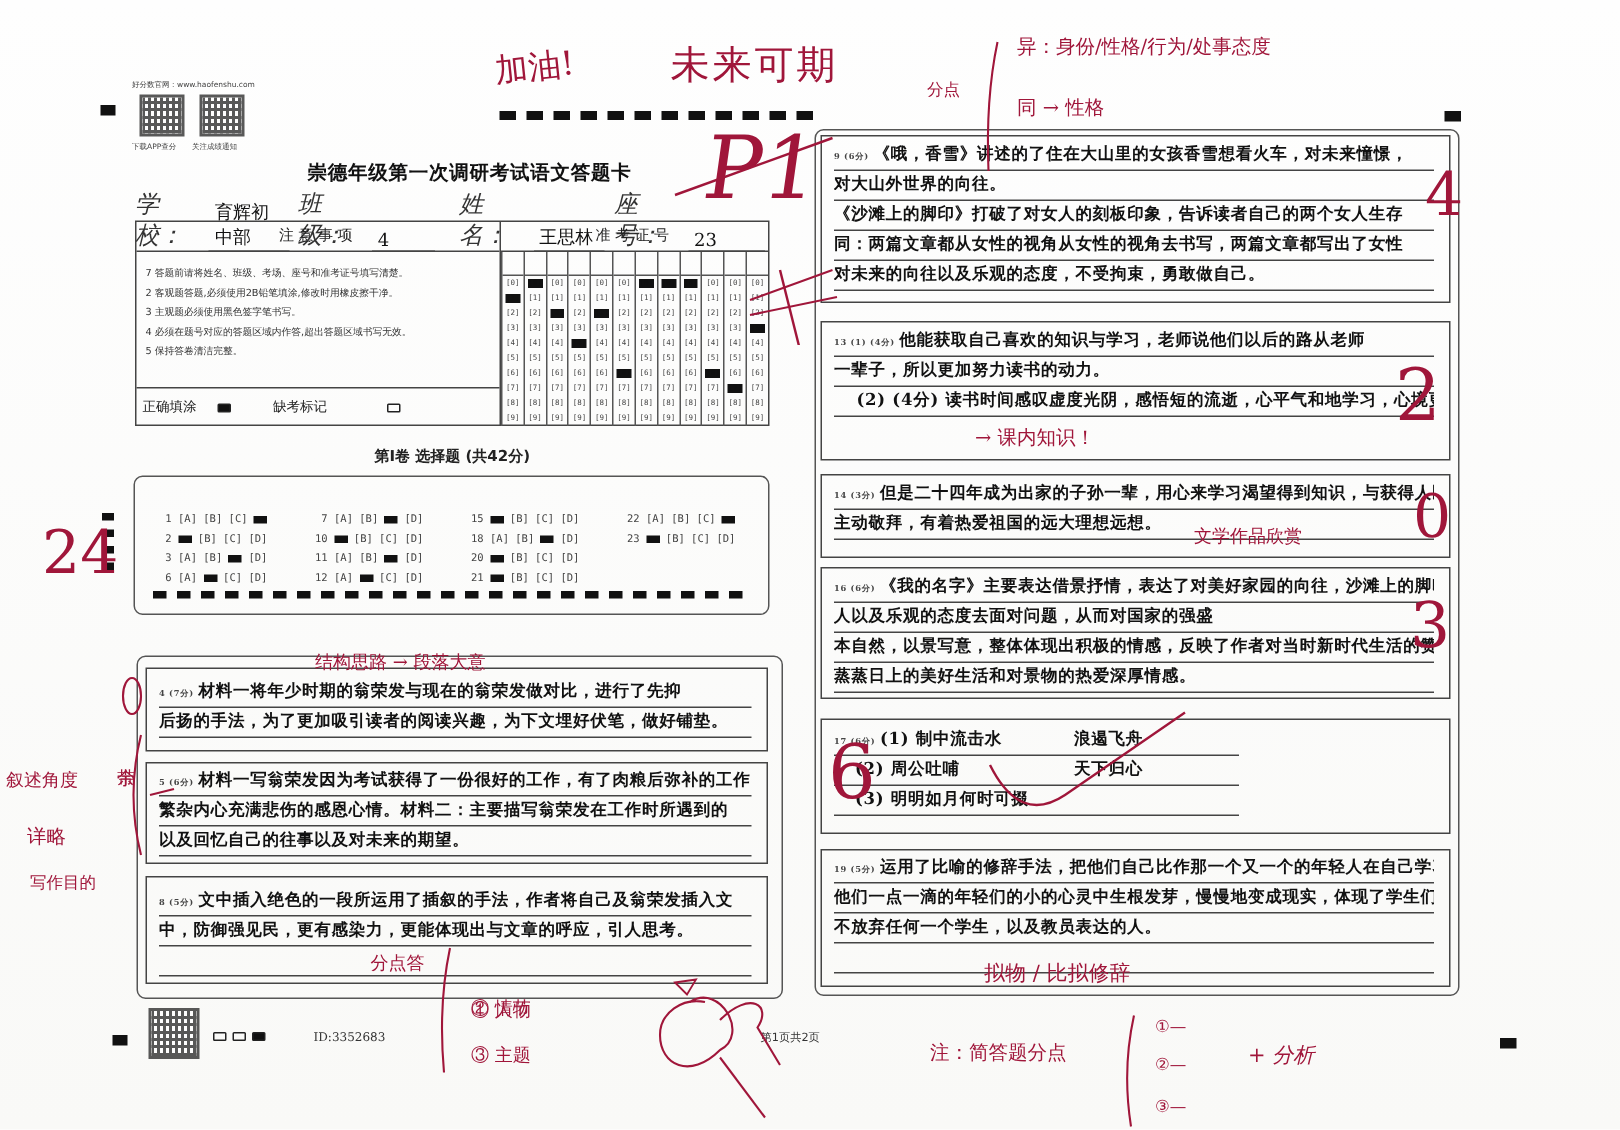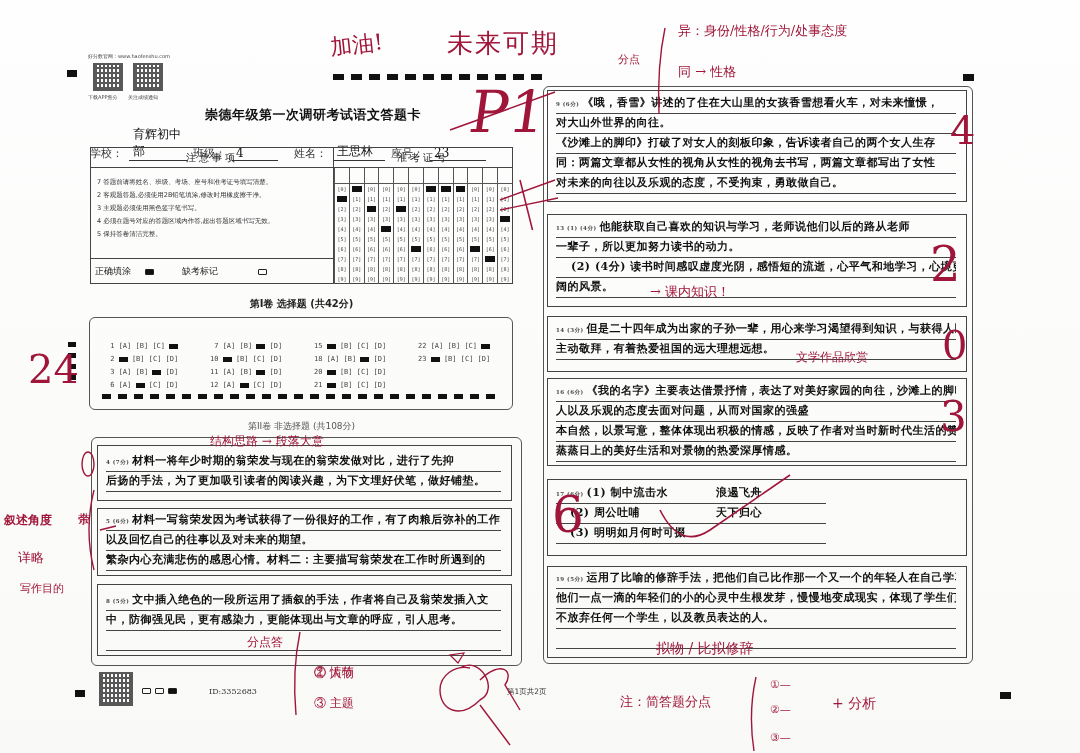--- a/index.html
+++ b/index.html
@@ -11,21 +11,21 @@
     .mark { position: absolute; background: #111; }
     .topbar { position: absolute; display: flex; gap: 7px; }
     .topbar span { width: 11px; height: 6px; background: #111; display: block; }
     .qr { position: absolute; width: 30px; height: 28px;
       background:
         repeating-linear-gradient(90deg,#222 0 2px,transparent 2px 4px),
         repeating-linear-gradient(0deg,#222 0 2px,#fff 2px 5px);
       opacity: .75; border: 2px solid #222; }
     .tiny { font-size: 5px; color: #444; }
     .title { font-family: "DejaVu Sans", sans-serif; font-weight: bold; font-size: 13px; color: #111; letter-spacing: .5px; }
-    .field-label { font-size: 11px; color: #333; }
+    .field-label { font-size: 16px; color: #333; font-style: italic; }
     .field-val { font-family: "DejaVu Serif", serif; font-size: 12px; color: #111; border-bottom: 1px solid #333; display: inline-block; padding: 0 4px; }
     .box { position: absolute; border: 1px solid #444; background: transparent; }
     .rbox { position: absolute; border: 1.5px solid #555; border-radius: 6px; padding-left: 32px; }
     .notice-title { font-size: 10px; letter-spacing: 3px; text-align: center; }
     .notice-list { font-size: 6.5px; color: #333; line-height: 13px; padding-left: 6px; }
     .grid-cell { border-left: 1px solid #555; }
     .bub { font-family: "DejaVu Sans Mono", monospace; font-size: 5px; color: #444; display: block; height: 10px; line-height: 10px; text-align: center; }
     .bub.f { background: #111; color: #111; margin: 2px 2px; height: 6px; line-height: 6px; }
     .sec-title { font-size: 10px; color: #222; text-align: center; }
     .mc-row { font-family: "DejaVu Sans Mono", monospace; font-size: 7px; color: #444; white-space: pre; line-height: 13px; }
@@ -294,31 +294,30 @@
         <span style="width:9px;height:5px;background:#111"></span>
         <span style="width:9px;height:5px;background:#111"></span>
         <span style="width:9px;height:5px;background:#111"></span>
         <span style="width:9px;height:5px;background:#111"></span>
         <span style="width:9px;height:5px;background:#111"></span>
         <span style="width:9px;height:5px;background:#111"></span>
         <span style="width:9px;height:5px;background:#111"></span>
     </div>
   </div>
 
-  <div class="abs sec-title" style="left:90px;top:420px;width:423px;font-size:9px;color:#555;">第II卷 非选择题 (共108分)</div>
   <div class="rbox" style="left:91px;top:437px;width:431px;height:229px;"></div>
 
   <div class="q-box" style="left:97px;top:445px;width:415px;height:56px;padding:6px 10px 0 8px;">
     <div class="line hw"><span class="qnum">4 (7分)</span><span>材料一将年少时期的翁荣发与现在的翁荣发做对比，进行了先抑</span></div>
     <div class="line hw"><span>后扬的手法，为了更加吸引读者的阅读兴趣，为下文埋好伏笔，做好铺垫。</span></div>
   </div>
   <div class="q-box" style="left:97px;top:508px;width:415px;height:68px;padding:2px 10px 0 8px;">
     <div class="line hw"><span class="qnum">5 (6分)</span><span>材料一写翁荣发因为考试获得了一份很好的工作，有了肉粮后弥补的工作</span></div>
+    <div class="line hw"><span>繁杂内心充满悲伤的感恩心情。材料二：主要描写翁荣发在工作时所遇到的</span></div>
     <div class="line hw"><span>以及回忆自己的往事以及对未来的期望。</span></div>
-    <div class="line hw"><span>繁杂内心充满悲伤的感恩心情。材料二：主要描写翁荣发在工作时所遇到的</span></div>
   </div>
   <div class="q-box" style="left:97px;top:584px;width:415px;height:72px;padding:6px 10px 0 8px;">
     <div class="line hw"><span class="qnum">8 (5分)</span><span>文中插入绝色的一段所运用了插叙的手法，作者将自己及翁荣发插入文</span></div>
     <div class="line hw"><span>中，防御强见民，更有感染力，更能体现出与文章的呼应，引人思考。</span></div>
     <div class="line hw"></div>
   </div>
 
   <div class="mark" style="left:75px;top:690px;width:10px;height:7px;"></div>
   <div class="qr" style="left:99px;top:672px;width:34px;height:34px;"></div>
   <div class="abs" style="left:142px;top:688px;display:flex;">
@@ -338,21 +337,20 @@
     <div class="line hw"><span>对大山外世界的向往。</span></div>
     <div class="line hw"><span>《沙滩上的脚印》打破了对女人的刻板印象，告诉读者自己的两个女人生存</span></div>
     <div class="line hw"><span>同：两篇文章都从女性的视角从女性的视角去书写，两篇文章都写出了女性</span></div>
     <div class="line hw"><span>对未来的向往以及乐观的态度，不受拘束，勇敢做自己。</span></div>
   </div>
 
   <div class="q-box" style="left:547px;top:214px;width:420px;height:93px;padding:3px 10px 0 8px;">
     <div class="line hw"><span class="qnum">13 (1) (4分)</span><span>他能获取自己喜欢的知识与学习，老师说他们以后的路从老师</span></div>
     <div class="line hw"><span>一辈子，所以更加努力读书的动力。</span></div>
     <div class="line hw"><span class="qnum" style="margin-left:12px;"></span><span>(2) (4分) 读书时间感叹虚度光阴，感悟短的流逝，心平气和地学习，心境更为开</span></div>
-    <div class="line hw"><span>阔的风景。</span></div>
   </div>
 
   <div class="q-box" style="left:547px;top:316px;width:420px;height:56px;padding:3px 10px 0 8px;">
     <div class="line hw"><span class="qnum">14 (3分)</span><span>但是二十四年成为出家的子孙一辈，用心来学习渴望得到知识，与获得人民尊敬</span></div>
     <div class="line hw"><span>主动敬拜，有着热爱祖国的远大理想远想。</span></div>
   </div>
 
   <div class="q-box" style="left:547px;top:378px;width:420px;height:88px;padding:3px 10px 0 8px;">
     <div class="line hw"><span class="qnum">16 (6分)</span><span>《我的名字》主要表达借景抒情，表达了对美好家园的向往，沙滩上的脚印</span></div>
     <div class="line hw"><span>人以及乐观的态度去面对问题，从而对国家的强盛</span></div>
@@ -394,21 +392,21 @@
 
   <div class="abs red" style="left:28px;top:346px;font-size:40px;font-weight:200;">24</div>
 
   <div class="abs red" style="left:210px;top:433px;font-size:12px;">结构思路 → 段落大意</div>
   <svg class="abs" style="left:80px;top:440px;" width="40" height="170">
     <ellipse cx="8" cy="24" rx="6" ry="12" stroke="#a0163a" stroke-width="1.4" fill="none"></ellipse>
     <path d="M14 50 Q4 90 14 130" stroke="#a0163a" stroke-width="1.4" fill="none"></path>
     <path d="M20 90 L36 86" stroke="#a0163a" stroke-width="1.4" fill="none"></path>
   </svg>
   <div class="abs red" style="left:75px;top:503px;font-size:12px;writing-mode:vertical-rl;">余带</div>
-  <div class="abs red" style="left:4px;top:512px;font-size:12px;font-weight:bold;">叙述角度</div>
+  <div class="abs red" style="left:4px;top:512px;font-size:12px;">叙述角度</div>
   <div class="abs red" style="left:18px;top:549px;font-size:13px;">详略</div>
   <div class="abs red" style="left:20px;top:581px;font-size:11px;">写作目的</div>
 
   <div class="abs red" style="left:247px;top:634px;font-size:12px;">分点答</div>
   <svg class="abs" style="left:290px;top:630px;" width="14" height="90">
     <path d="M10 2 Q2 40 6 85" stroke="#a0163a" stroke-width="1.4" fill="none"></path>
   </svg>
   <div class="abs red" style="left:314px;top:633px;font-size:12px;margin-top:32px;">① 人物</div>
   <div class="abs red" style="left:314px;top:664px;font-size:12px;">② 情节</div>
   <div class="abs red" style="left:314px;top:695px;font-size:12px;">③ 主题</div>
@@ -440,14 +438,14 @@
   <div class="abs red" style="left:796px;top:349px;font-size:12px;">文学作品欣赏</div>
   <div class="abs red" style="left:656px;top:640px;font-size:14px;">拟物 / 比拟修辞</div>
 
   <div class="abs red" style="left:620px;top:693px;font-size:13px;">注：简答题分点</div>
   <svg class="abs" style="left:748px;top:675px;" width="10" height="78">
     <path d="M8 2 Q0 38 6 76" stroke="#a0163a" stroke-width="1.4" fill="none"></path>
   </svg>
   <div class="abs red" style="left:770px;top:678px;font-size:11px;">①—</div>
   <div class="abs red" style="left:770px;top:703px;font-size:11px;">②—</div>
   <div class="abs red" style="left:770px;top:731px;font-size:11px;">③—</div>
-  <div class="abs red" style="left:832px;top:695px;font-size:14px;">+ 分析</div>
+  <div class="abs red" style="left:832px;top:695px;font-size:14px;font-style:italic;">+ 分析</div>
 </div>
 
 </body></html>

